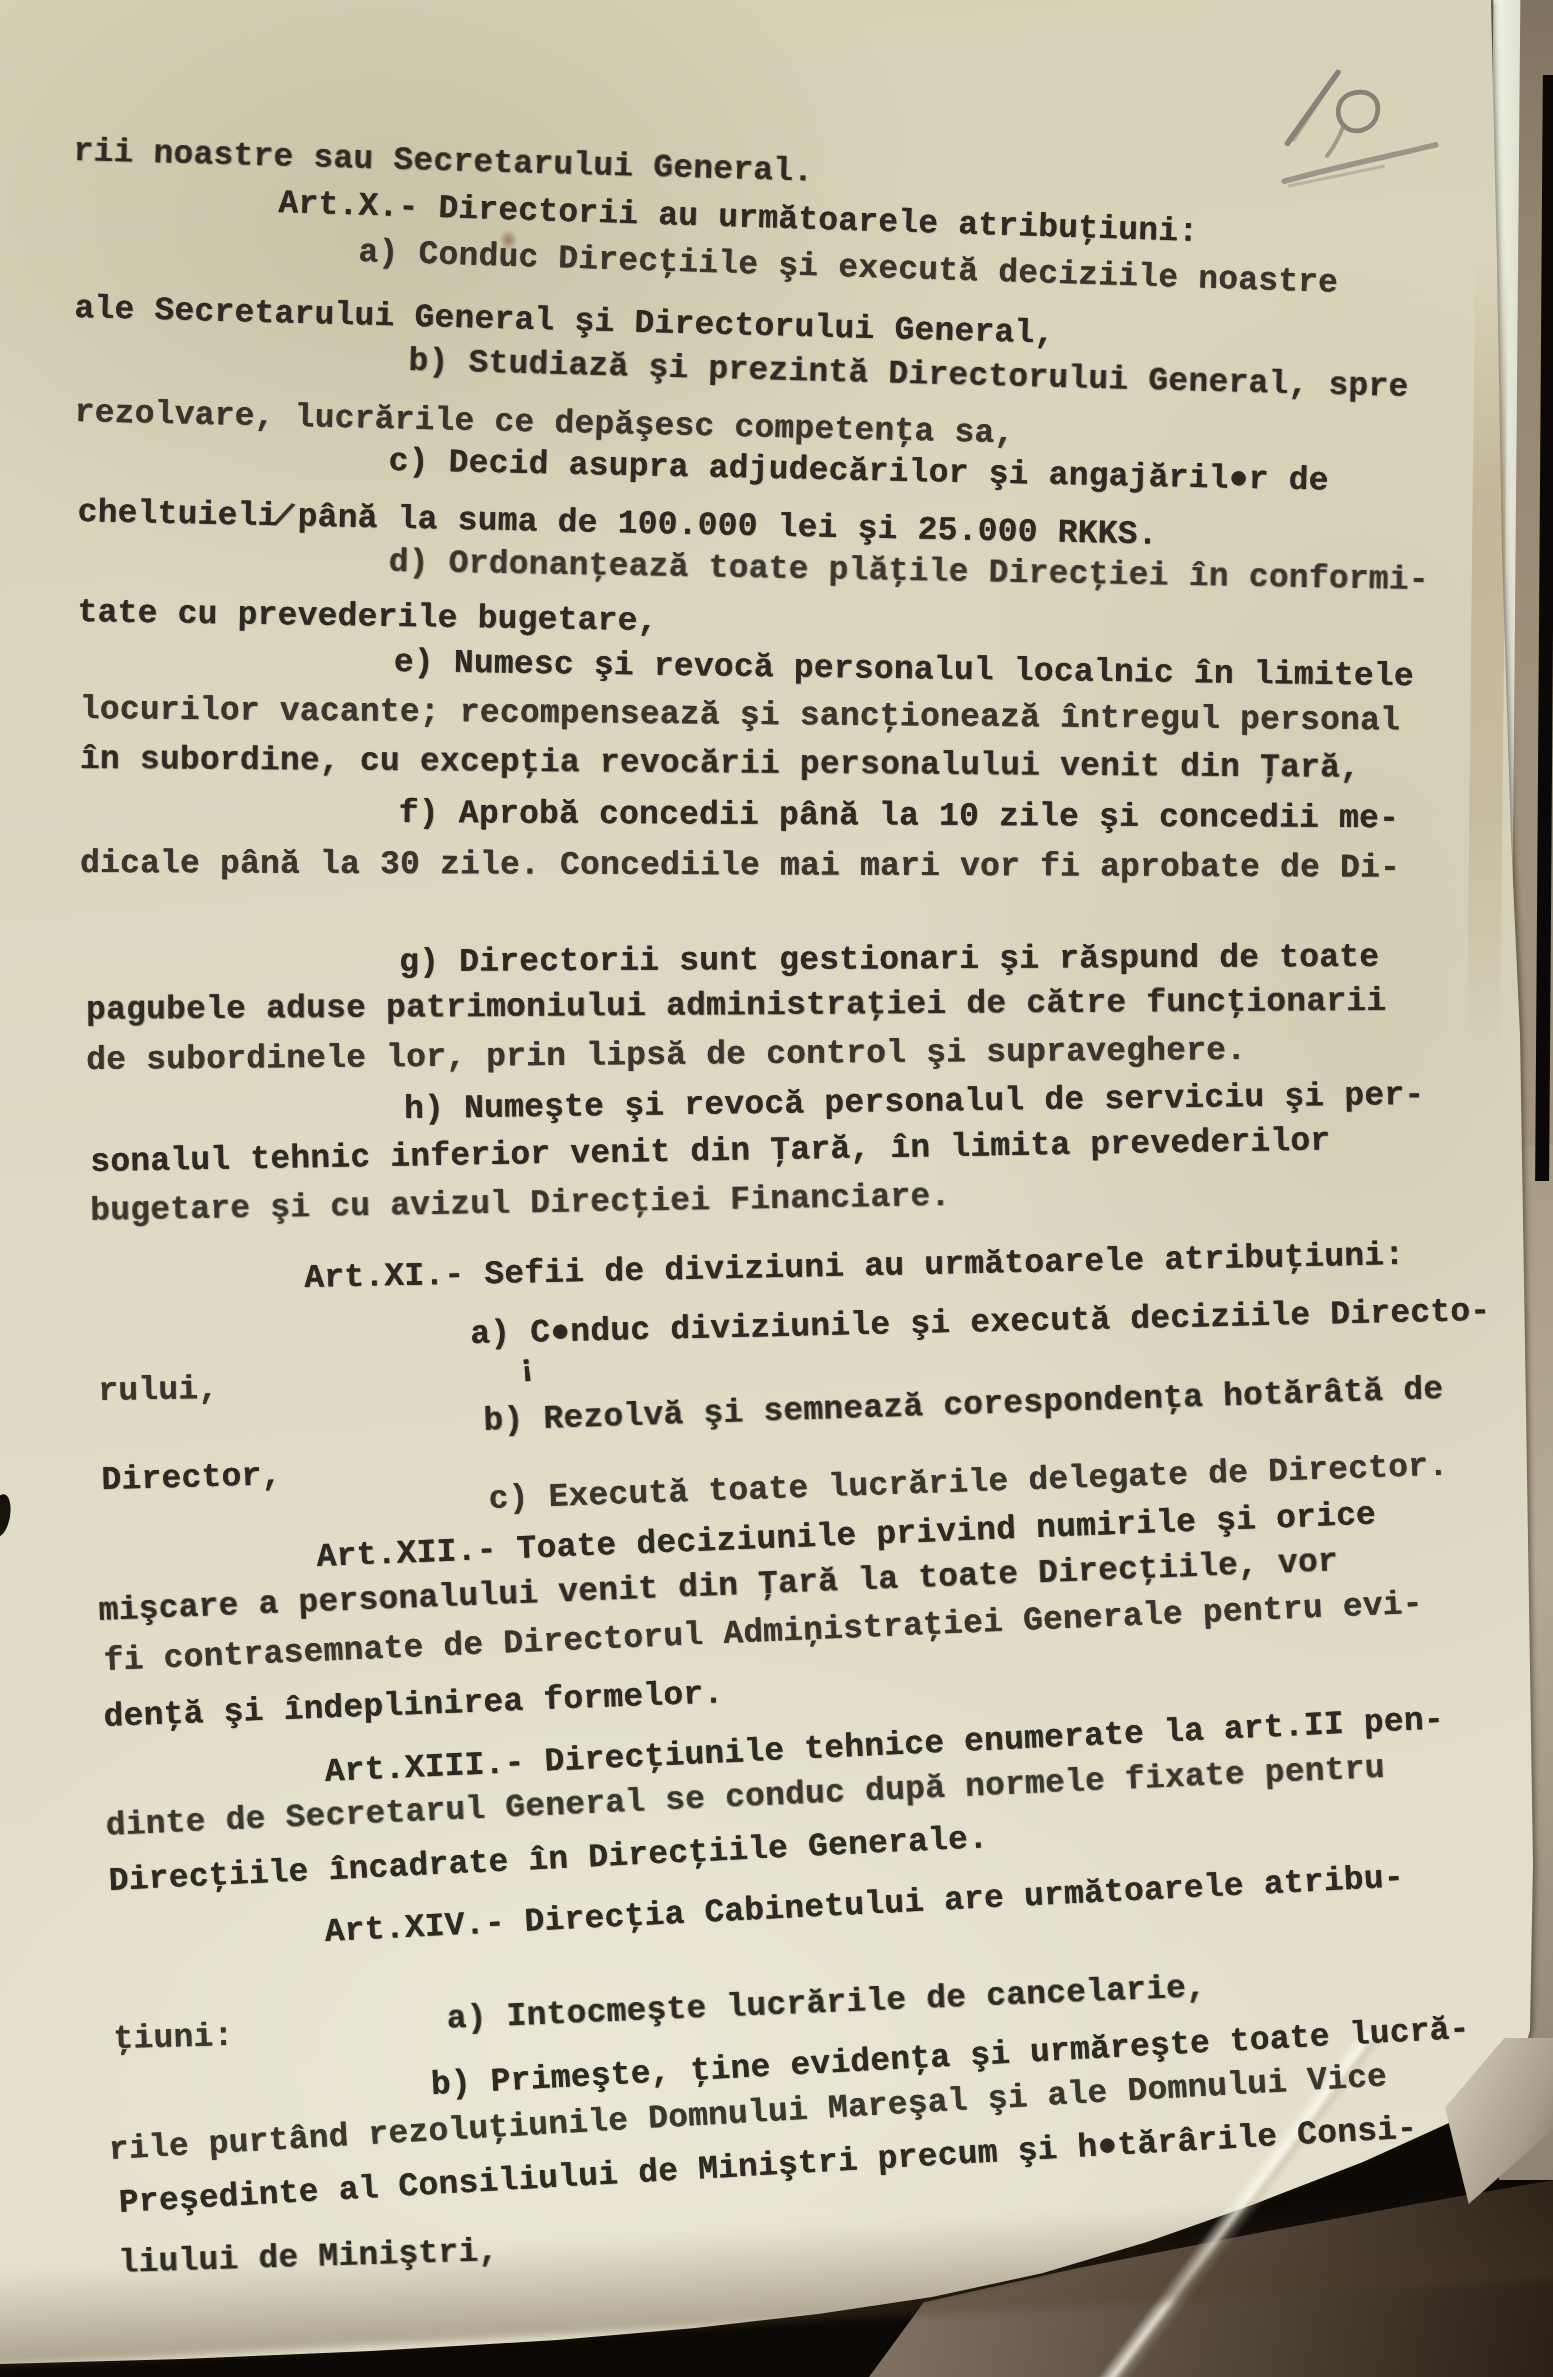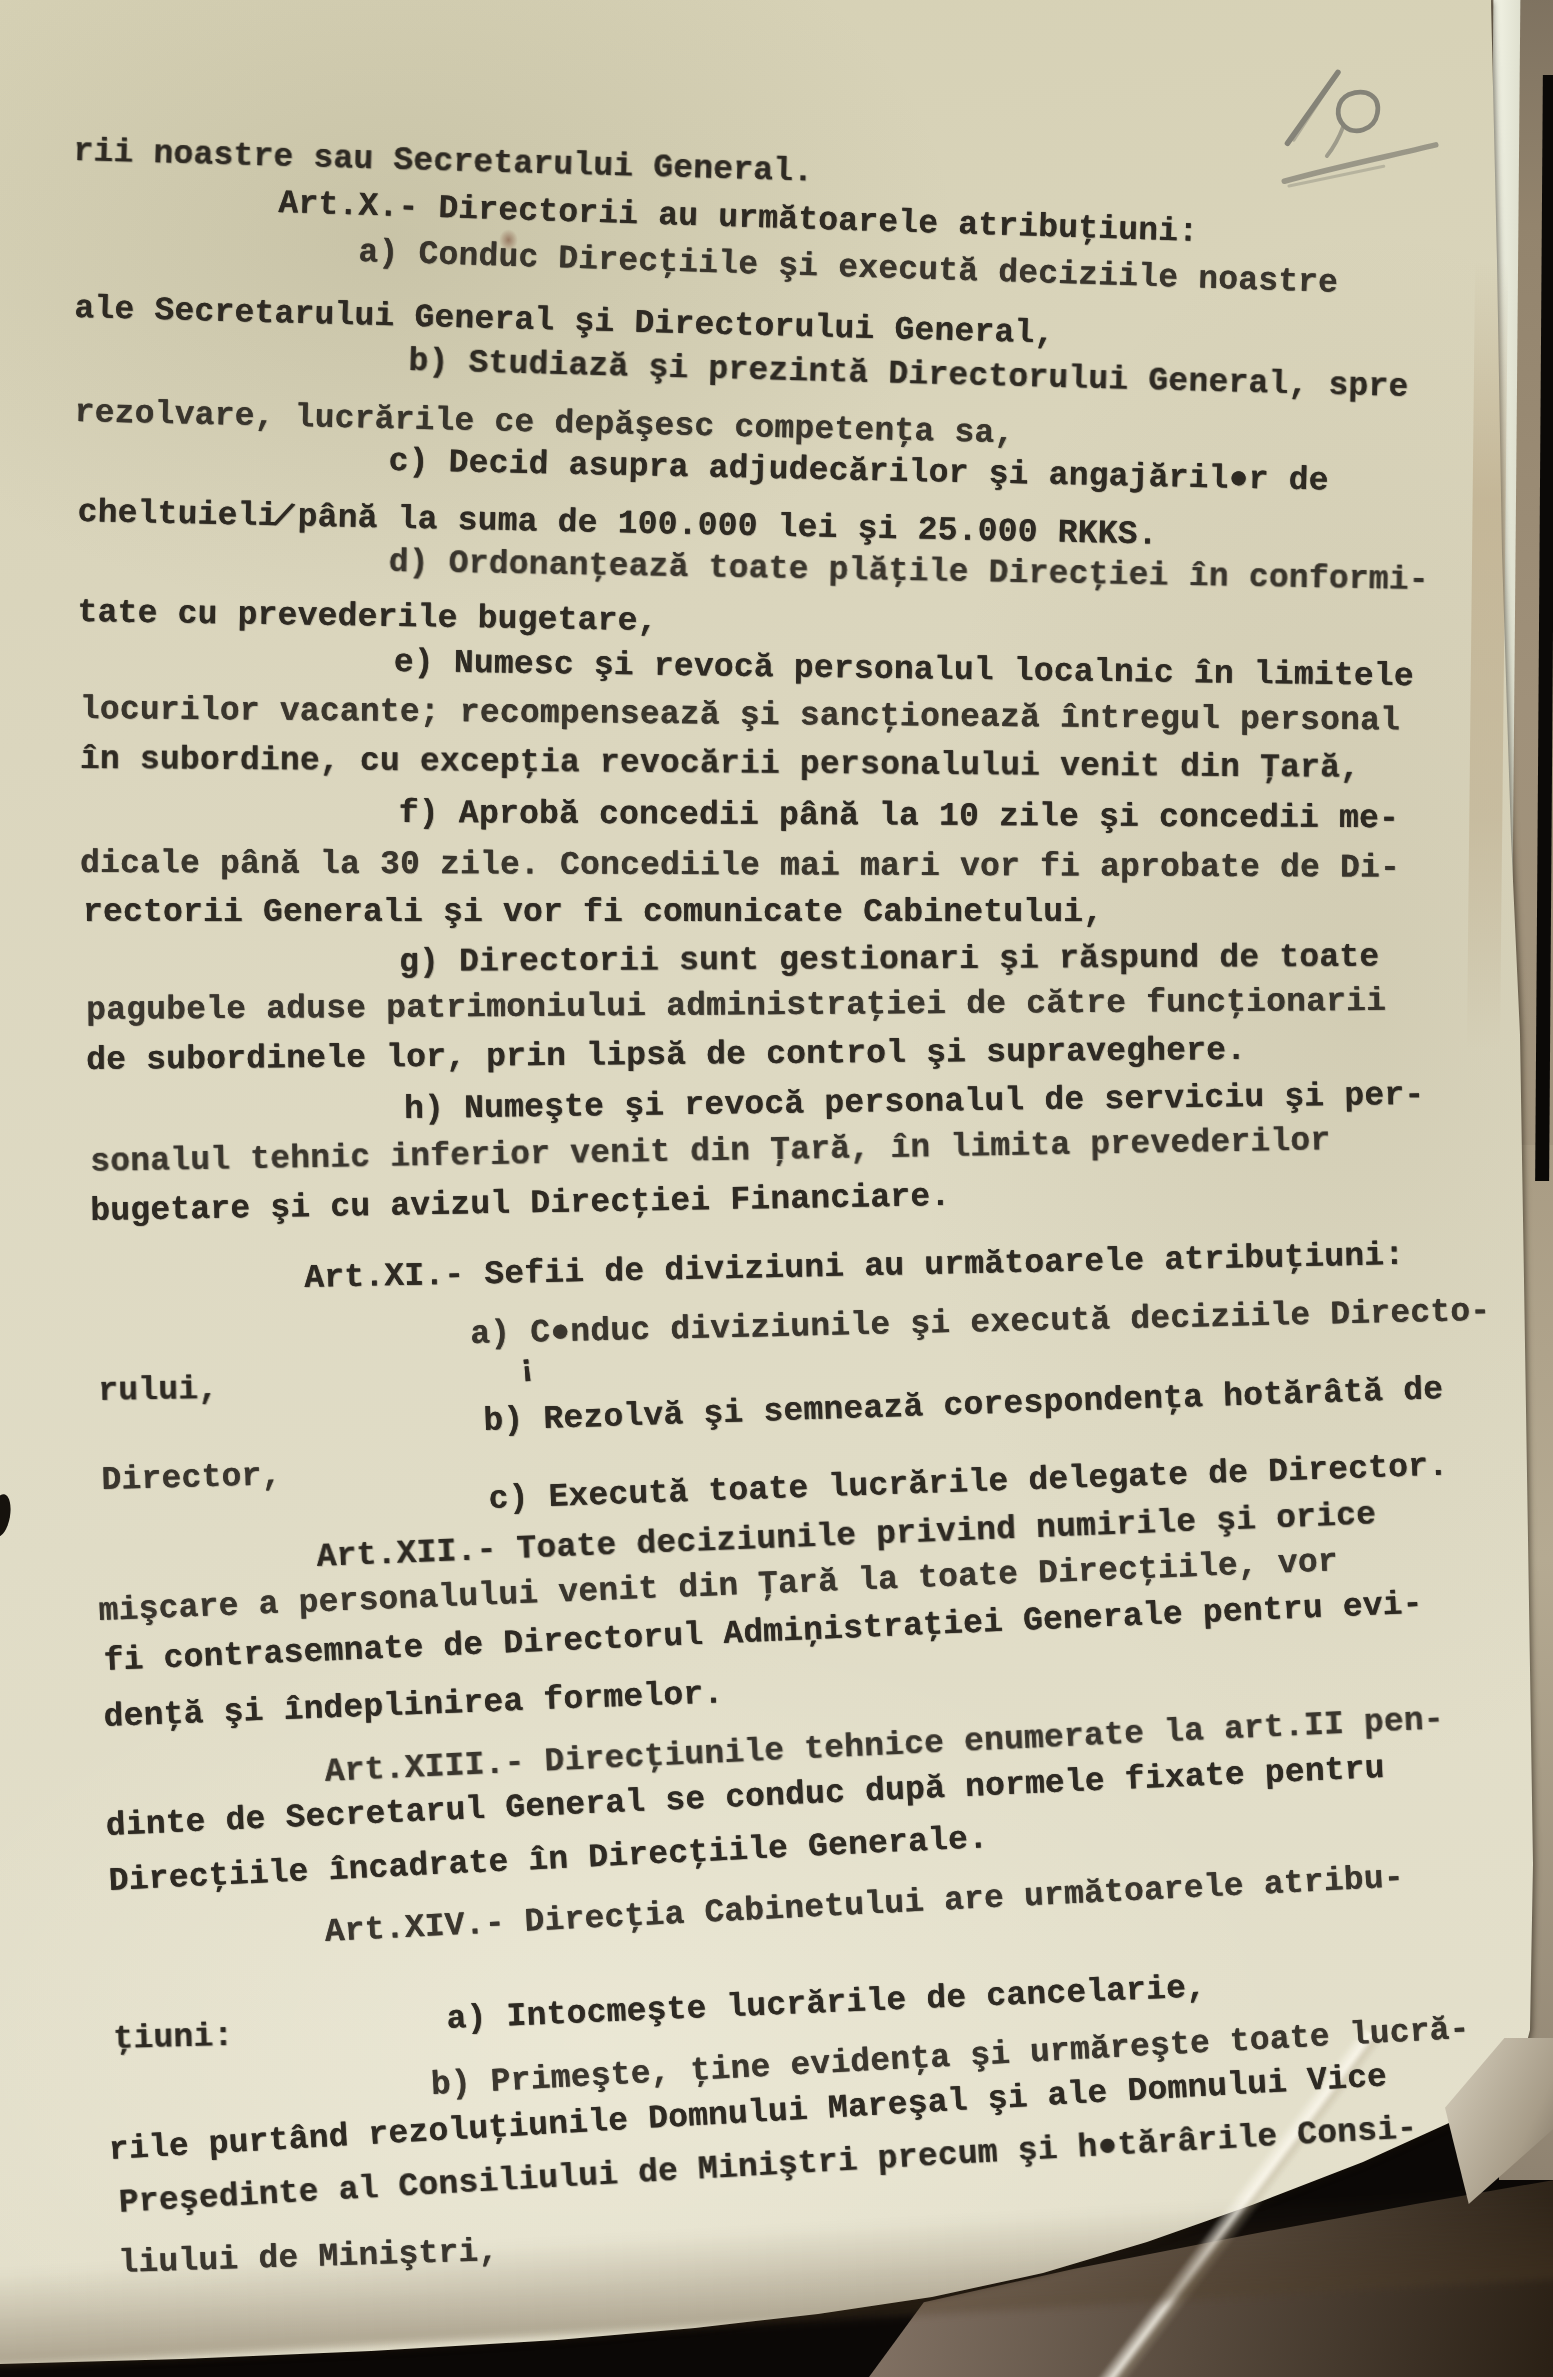--- a/index.html
+++ b/index.html
@@ -107,21 +107,20 @@
       <div class="line" style="left: 75px; top: 395px; transform: rotate(1.3deg);">rezolvare, lucrările ce depăşesc competenţa sa,</div>
       <div class="line" style="left: 389px; top: 444px; transform: rotate(1.2deg);">c) Decid asupra adjudecărilor şi angajăril●r de</div>
       <div class="line" style="left: 78px; top: 495px; transform: rotate(1.2deg);">cheltuieli până la suma de 100.000 lei şi 25.000 RKKS.</div>
       <div class="line" style="left: 389px; top: 545px; transform: rotate(1deg);">d) Ordonanţează toate plăţile Direcţiei în conformi-</div>
       <div class="line" style="left: 78px; top: 595px; transform: rotate(0.9deg);">tate cu prevederile bugetare,</div>
       <div class="line" style="left: 394px; top: 645px; transform: rotate(0.8deg);">e) Numesc şi revocă personalul localnic în limitele</div>
       <div class="line" style="left: 80px; top: 692px; transform: rotate(0.5deg);">locurilor vacante; recompensează şi sancţionează întregul personal</div>
       <div class="line" style="left: 80px; top: 742px; transform: rotate(0.4deg);">în subordine, cu excepţia revocării personalului venit din Ţară,</div>
       <div class="line" style="left: 399px; top: 796px; transform: rotate(0.3deg);">f) Aprobă concedii până la 10 zile şi concedii me-</div>
       <div class="line" style="left: 80px; top: 846px; transform: rotate(0.2deg);">dicale până la 30 zile. Concediile mai mari vor fi aprobate de Di-</div>
-      <div class="line" style="left: 83px; top: 895px; transform: rotate(0deg);">rectorii Generali şi vor fi comunicate Cabinetului,</div>
       <div class="line" style="left: 399px; top: 945px; transform: rotate(-0.3deg);">g) Directorii sunt gestionari şi răspund de toate</div>
       <div class="line" style="left: 86px; top: 993px; transform: rotate(-0.4deg);">pagubele aduse patrimoniului administraţiei de către funcţionarii</div>
       <div class="line" style="left: 86px; top: 1043px; transform: rotate(-0.5deg);">de subordinele lor, prin lipsă de control şi supraveghere.</div>
       <div class="line" style="left: 404px; top: 1092px; transform: rotate(-0.8deg);">h) Numeşte şi revocă personalul de serviciu şi per-</div>
       <div class="line" style="left: 90px; top: 1145px; transform: rotate(-1deg);">sonalul tehnic inferior venit din Ţară, în limita prevederilor</div>
       <div class="line" style="left: 90px; top: 1194px; transform: rotate(-1deg);">bugetare şi cu avizul Direcţiei Financiare.</div>
       <div class="line" style="left: 304px; top: 1261px; transform: rotate(-1.2deg);">Art.XI.- Sefii de diviziuni au următoarele atribuţiuni:</div>
       <div class="line" style="left: 470px; top: 1317px; transform: rotate(-1.3deg);">a) C●nduc diviziunile şi execută deciziile Directo-</div>
       <div class="line" style="left: 98px; top: 1374px; transform: rotate(-1deg);">rului,</div>
       <div class="line" style="left: 483px; top: 1404px; transform: rotate(-1.9deg);">b) Rezolvă şi semnează corespondenţa hotărâtă de</div>

